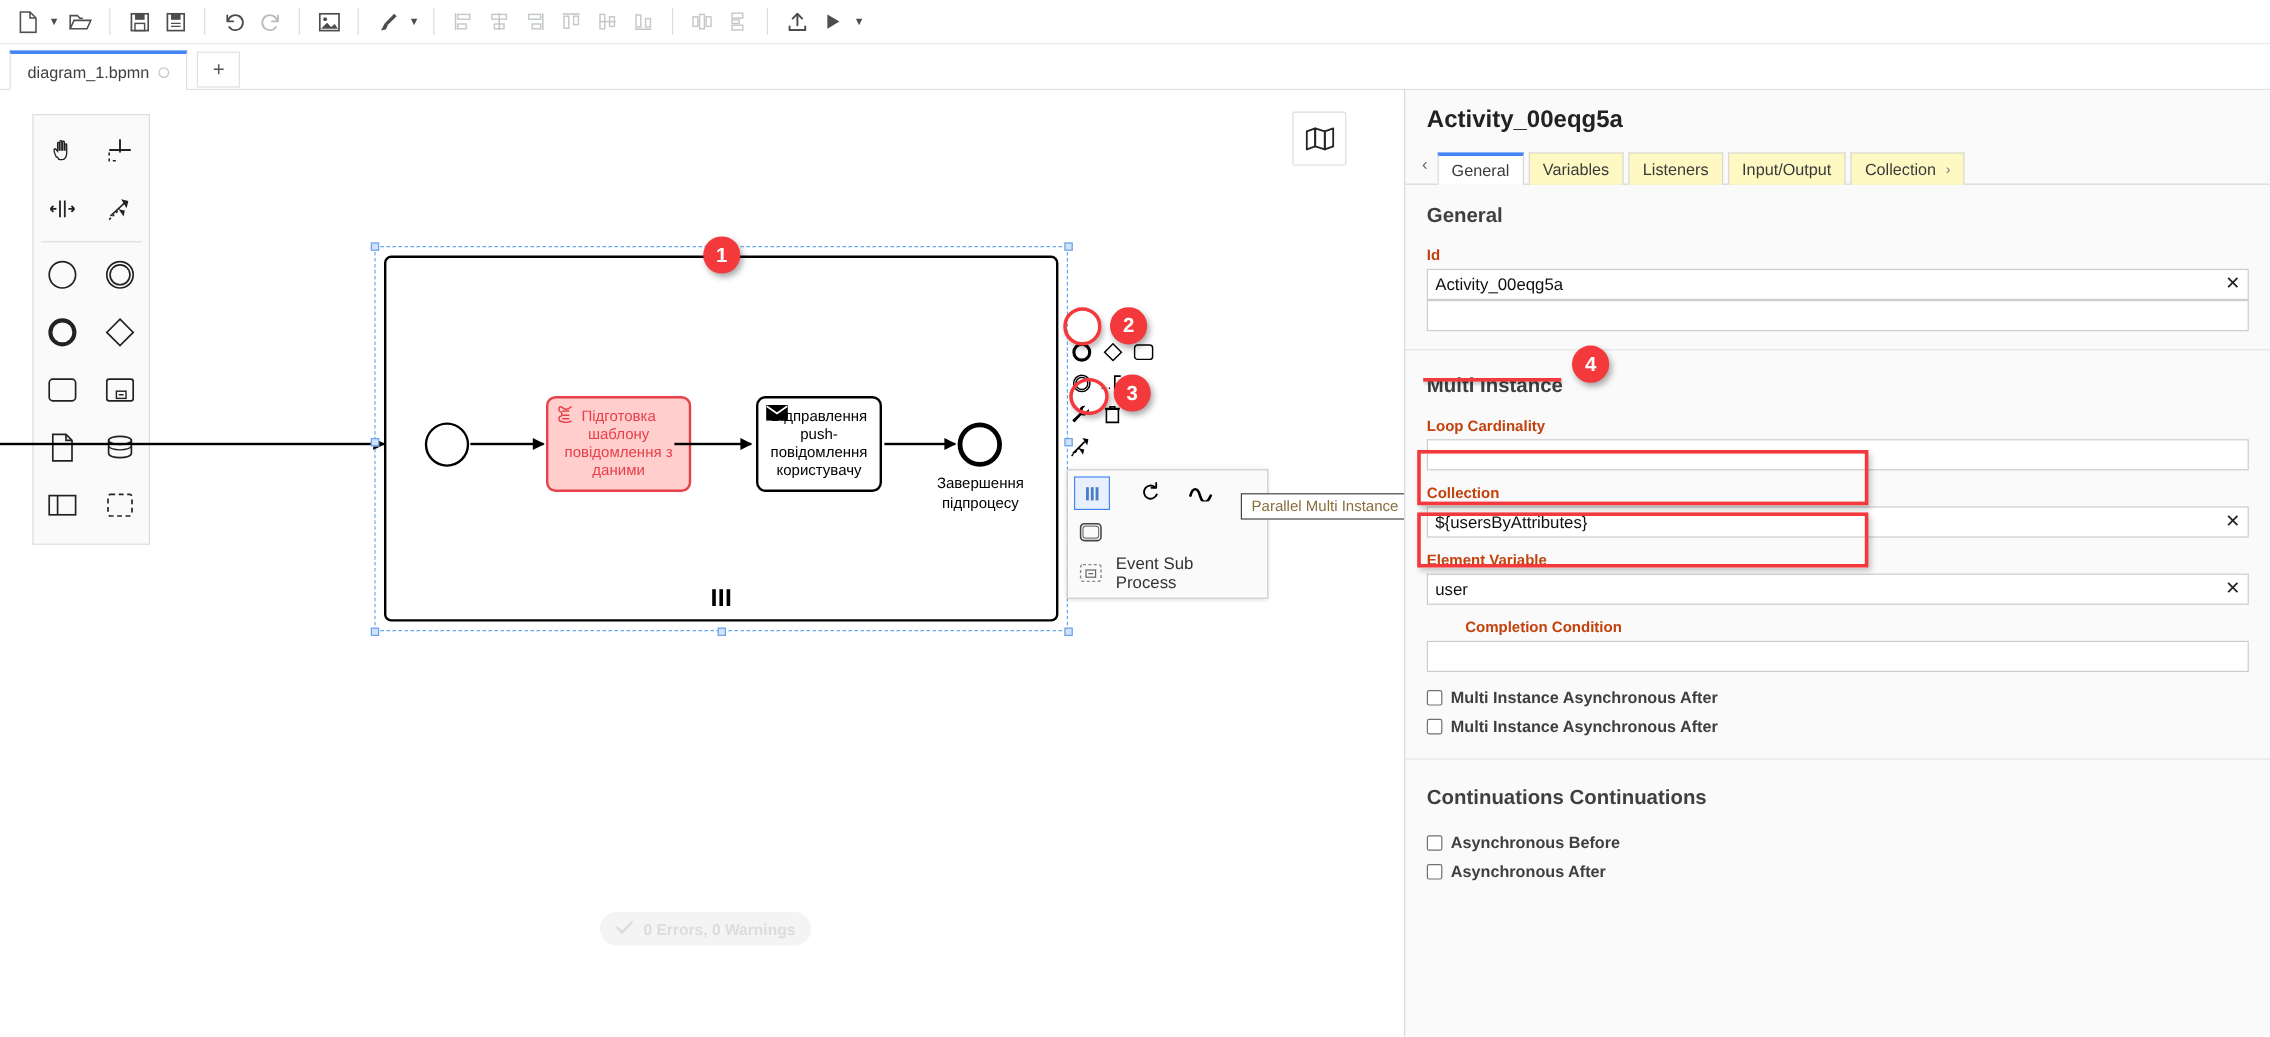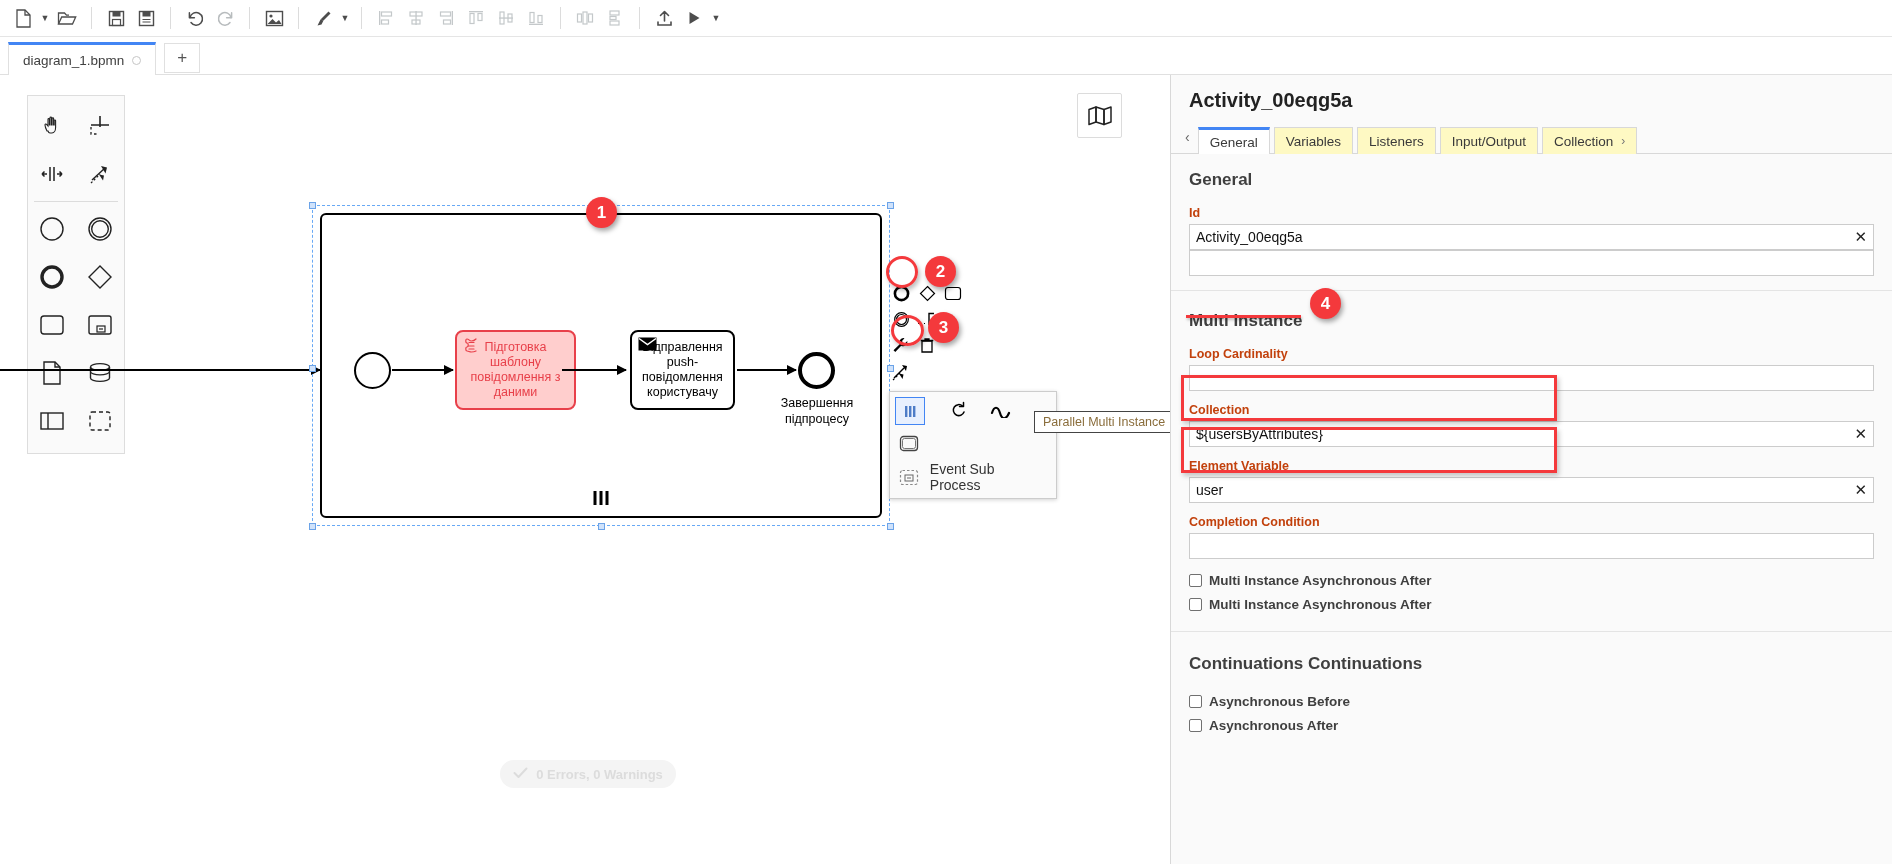--- a/index.html
+++ b/index.html
@@ -706,21 +706,21 @@
         <input class="field-input" value="${usersByAttributes}" style="">
         <span class="clear-x">✕</span>
       </div>
 
       <div class="field-label" style="margin-top:12px;">Element Variable</div>
       <div class="field-wrap">
         <input class="field-input" value="user" style="">
         <span class="clear-x">✕</span>
       </div>
 
-      <div class="field-label" style="margin-top:12px;">Completion Condition</div>
+      <div class="field-label" style="margin-top:12px;margin-left:32px;">Completion Condition</div>
       <div class="field-wrap">
         <input class="field-input" style="">
       </div>
 
       <div class="cb-row" style="margin-top:14px;">
         <span class="cb"></span>
         <span class="cb-label">Multi Instance Asynchronous After</span>
       </div>
       <div class="cb-row">
         <span class="cb"></span>

